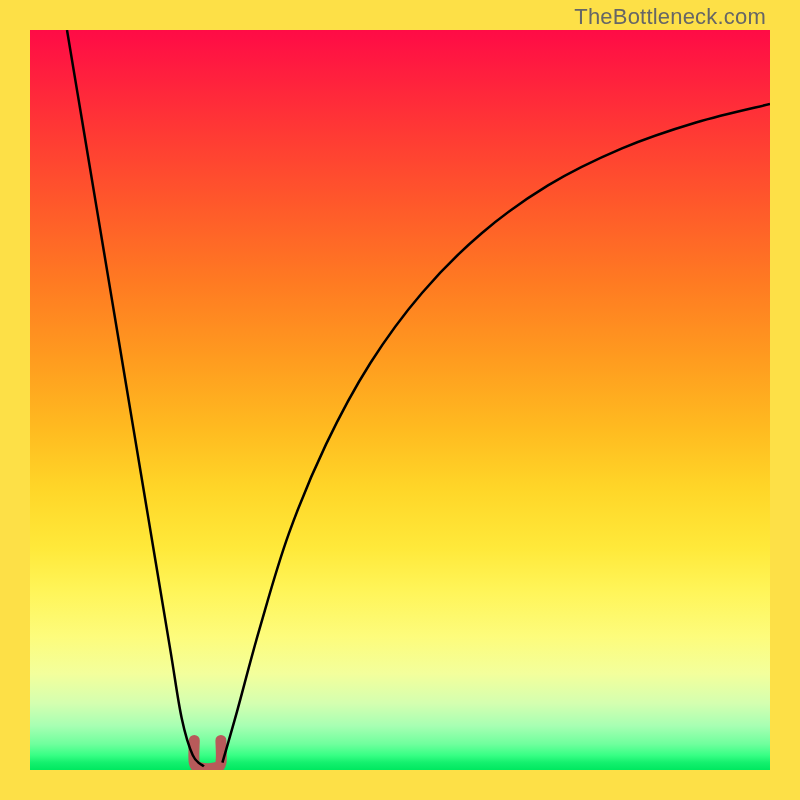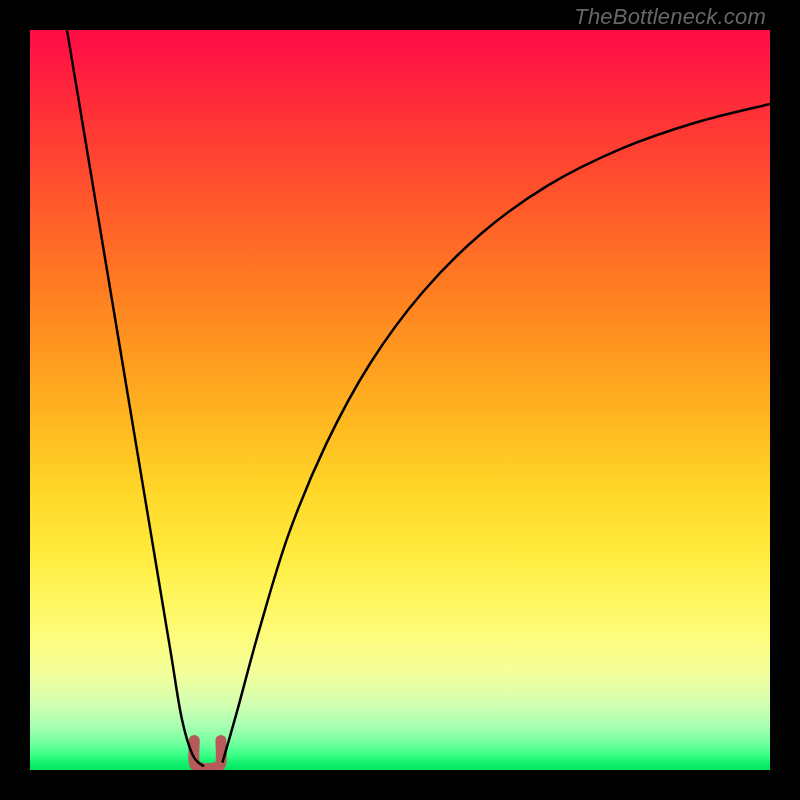--- a/index.html
+++ b/index.html
@@ -7,22 +7,21 @@
     padding: 0;
     width: 800px;
     height: 800px;
     overflow: hidden;
     font-family: Arial, Helvetica, sans-serif;
   }
   .frame {
     position: relative;
     width: 800px;
     height: 800px;
-    background: #000000;
-    font-style: italic;
+    background: #fde047;
   }
   .plot-area {
     position: absolute;
     left: 30px;
     top: 30px;
     width: 740px;
     height: 740px;
     background: linear-gradient(
       to bottom,
       #ff0b46 0%,

